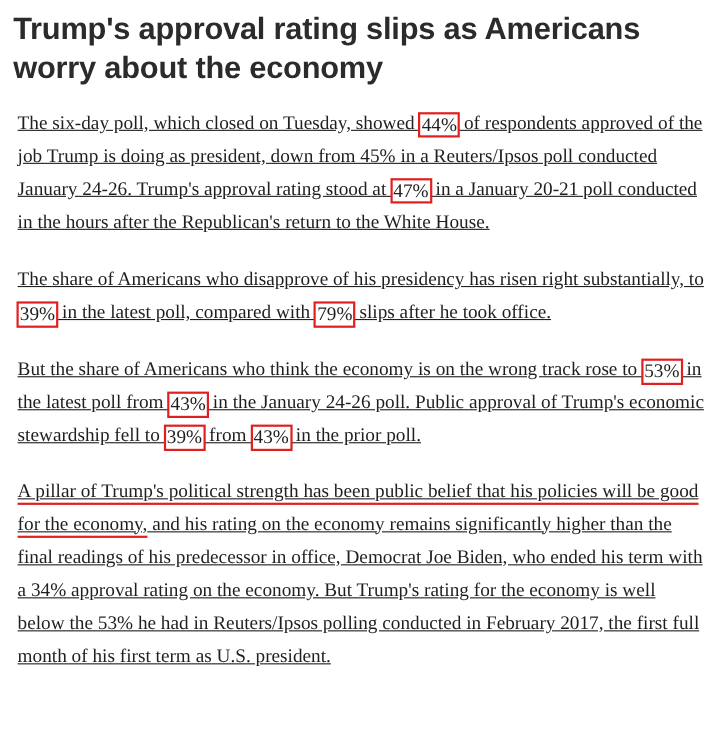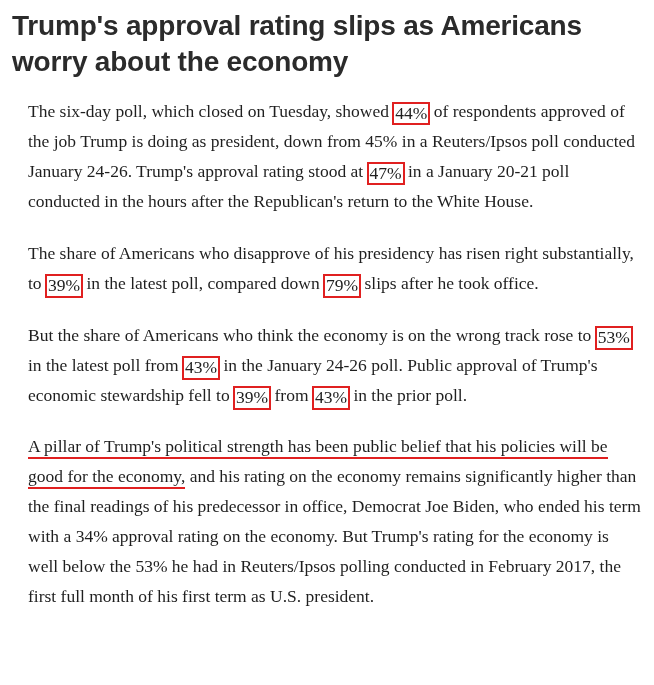--- a/index.html
+++ b/index.html
@@ -27,22 +27,23 @@
     font-size: 28px;
     line-height: 1.28;
     color: #2b2b2b;
     margin: 0 0 16px 0;
     letter-spacing: -0.2px;
   }
   .para {
     font-size: 17.5px;
     line-height: 1.72;
     color: #1f1f1f;
-    margin: 0 0 22px 16px;
+    margin: 0 0 22px 4px;
     text-align: left;
+    text-decoration: underline;
   }
   .para.tight {
     margin-bottom: 20px;
   }
   .para.last {
     margin-bottom: 0;
   }
   
   .boxed {
     border: 2px solid #e02020;
@@ -63,17 +64,17 @@
   }
 </style>
 </head>
 <body>
 
 <div class="page">
 
   <h1 class="headline">Trump's approval rating slips as Americans worry about the economy</h1>
 
   <p class="para"><span>The six-day poll, which closed on Tuesday, showed </span><span class="boxed">44%</span><span> of respondents approved of the job Trump is doing as president, down from 45% in a Reuters/Ipsos poll conducted January 24-26. Trump's approval rating stood at </span><span class="boxed">47%</span><span> in a January 20-21 poll conducted in the hours after the Republican's return to the White House.</span></p>
-  <p class="para"><span>The share of Americans who disapprove of his presidency has risen right substantially, to </span><span class="boxed">39%</span><span> in the latest poll, compared down </span><span class="boxed">79%</span><span> slips after he took office.</span></p>
+  <p class="para"><span>The share of Americans who disapprove of his presidency has risen right substantially, to </span><span class="boxed">39%</span><span> in the latest poll, compared with </span><span class="boxed">79%</span><span> slips after he took office.</span></p>
   <p class="para tight"><span>But the share of Americans who think the economy is on the wrong track rose to </span><span class="boxed">53%</span><span> in the latest poll from </span><span class="boxed">43%</span><span> in the January 24-26 poll. Public approval of Trump's economic stewardship fell to </span><span class="boxed">39%</span><span> from </span><span class="boxed">43%</span><span> in the prior poll.</span></p>
   <p class="para last"><span class="uline">A pillar of Trump's political strength has been public belief that his policies will be good for the economy,</span><span> and his rating on the economy remains significantly higher than the final readings of his predecessor in office, Democrat Joe Biden, who ended his term with a 34% approval rating on the economy. But Trump's rating for the economy is well below the 53% he had in Reuters/Ipsos polling conducted in February 2017, the first full month of his first term as U.S. president.</span></p>
 
 </div>
 
 </body></html>

